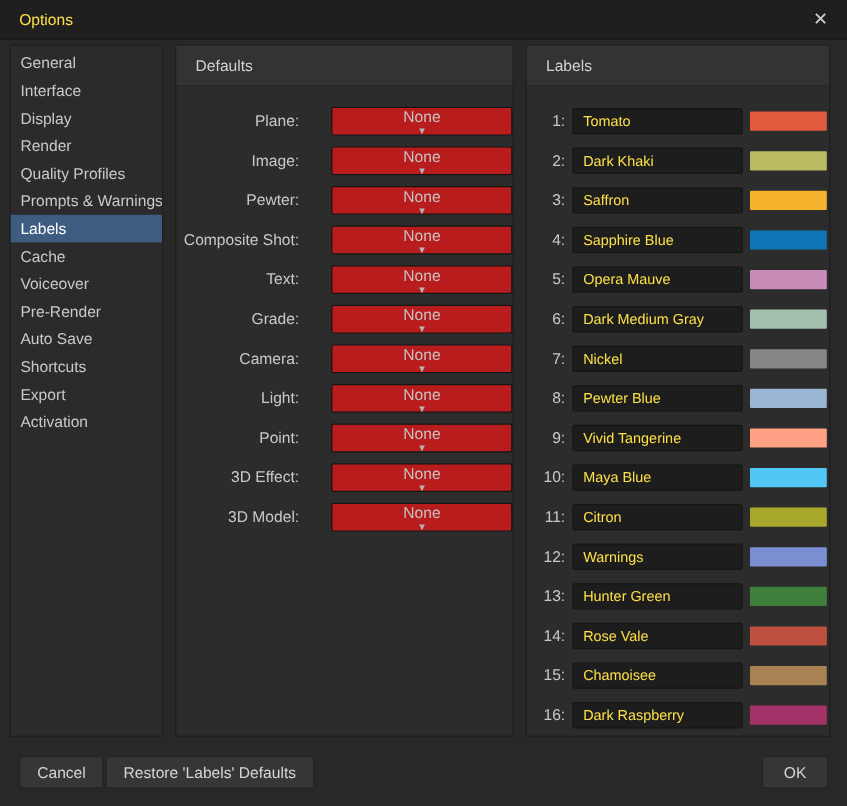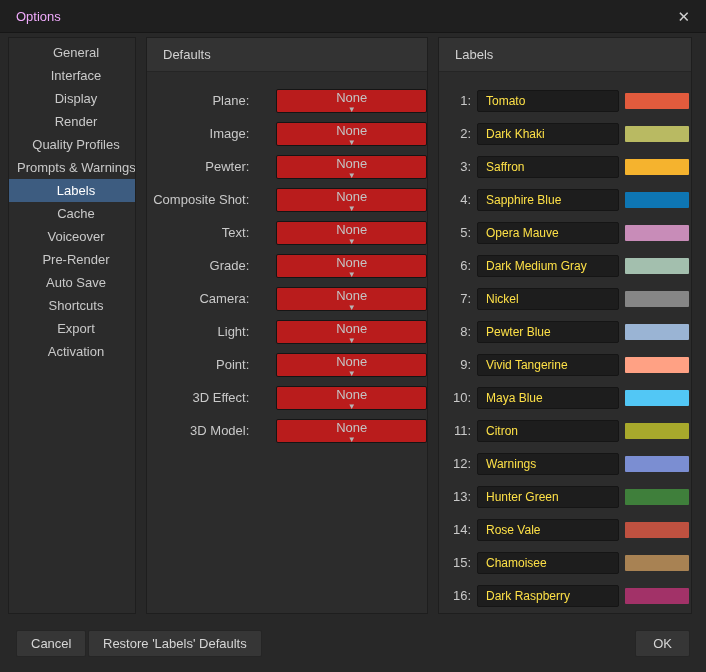--- a/index.html
+++ b/index.html
@@ -1,24 +1,24 @@
 <!DOCTYPE html>
 <html><head>
 <meta charset="utf-8">
 <style>
   html,body{margin:0;padding:0;background:#282828;}
   .dialog{position:relative;width:706px;height:672px;background:#282828;font-family:"Liberation Sans",sans-serif;overflow:hidden;}
 
   
   .titlebar{position:absolute;top:0;left:0;right:0;height:33px;background:#1f1f1f;border-bottom:1px solid #161616;display:flex;align-items:center;justify-content:space-between;padding:0 16px;box-sizing:border-box;}
-  .titlebar .title{color:#f0abfc;font-size:13px;}
+  .titlebar .title{color:#fde047;font-size:13px;}
   .titlebar .close{color:#cfcfcf;font-size:15px;line-height:1;cursor:default;}
 
   
-  .sidebar{position:absolute;left:8px;top:37px;width:128px;bottom:58px;background:#2b2b2b;border:1px solid #1e1e1e;box-sizing:border-box;padding-top:3px;text-align:center;}
+  .sidebar{position:absolute;left:8px;top:37px;width:128px;bottom:58px;background:#2b2b2b;border:1px solid #1e1e1e;box-sizing:border-box;padding-top:3px;}
   .side-item{height:23px;line-height:23px;padding-left:8px;font-size:13px;color:#c9c9c9;white-space:nowrap;overflow:hidden;}
   .side-item.selected{background:#3d5c80;color:#ffffff;}
 
   
   .panel{position:absolute;top:37px;bottom:58px;background:#2c2c2c;border:1px solid #1e1e1e;box-sizing:border-box;}
   .panel-defaults{left:146px;width:282px;}
   .panel-labels{left:438px;width:254px;}
   .panel-header{height:33px;line-height:33px;background:#333333;border-bottom:1px solid #252525;padding-left:16px;color:#d2d2d2;font-size:13px;}
 
   

